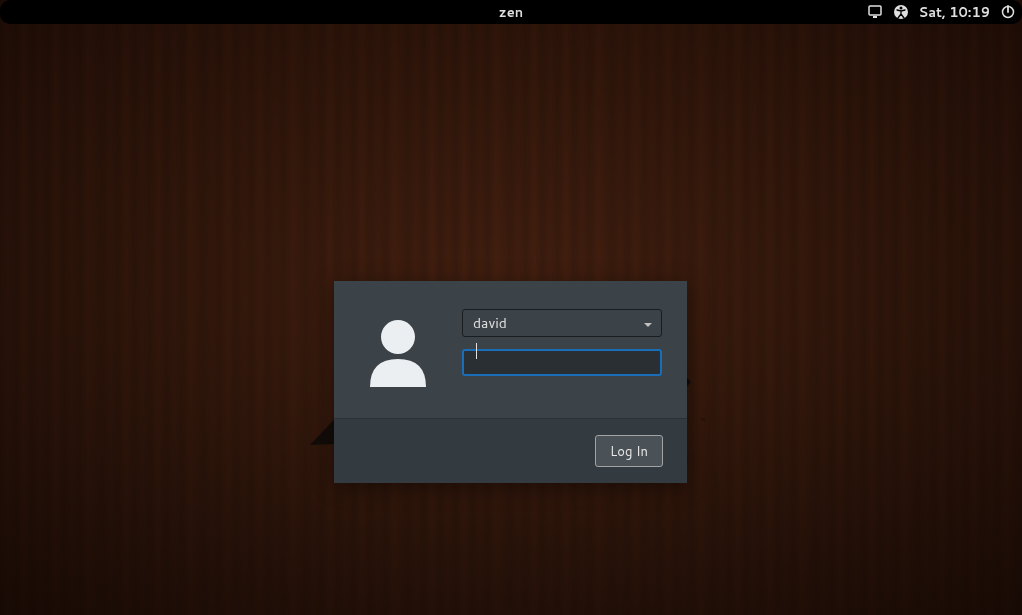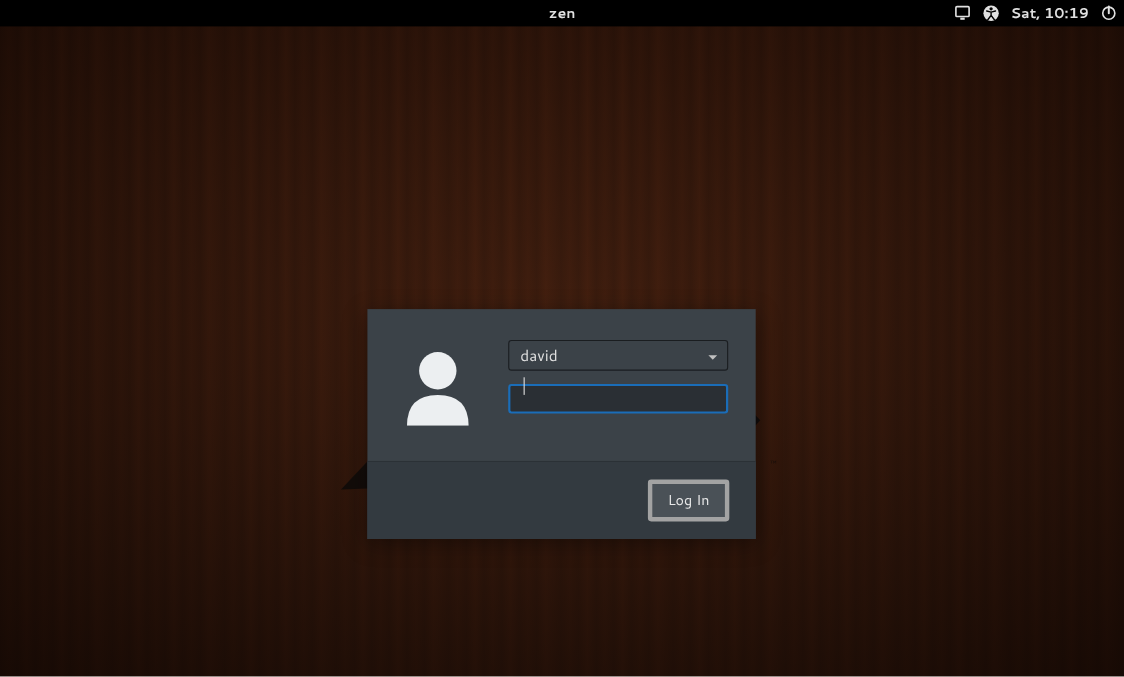--- a/index.html
+++ b/index.html
@@ -60,20 +60,21 @@
       left: 0;
       right: 0;
       height: 24px;
       background: #000000;
       display: flex;
       align-items: center;
       color: #e0e0e0;
       font-size: 13px;
       font-weight: 600;
       z-index: 100;
+      border-radius: 10px;
     }
     
     .top-bar-center {
       position: absolute;
       left: 50%;
       transform: translateX(-50%);
       color: #e0e0e0;
     }
     
     .top-bar-right {
@@ -191,21 +192,21 @@
     .login-footer {
       background: #333a40;
       padding: 16px 24px;
       display: flex;
       justify-content: flex-end;
       border-top: 1px solid rgba(0,0,0,0.15);
     }
     
     .login-button {
       background: #4a5157;
-      border: 4px solid #a3a3a3;
+      border: 1px solid #a3a3a3;
       border-radius: 3px;
       color: #e8e8e8;
       font-size: 13px;
       padding: 6px 14px;
       cursor: pointer;
       font-family: inherit;
     }
   </style>
 </head>
 <body>

